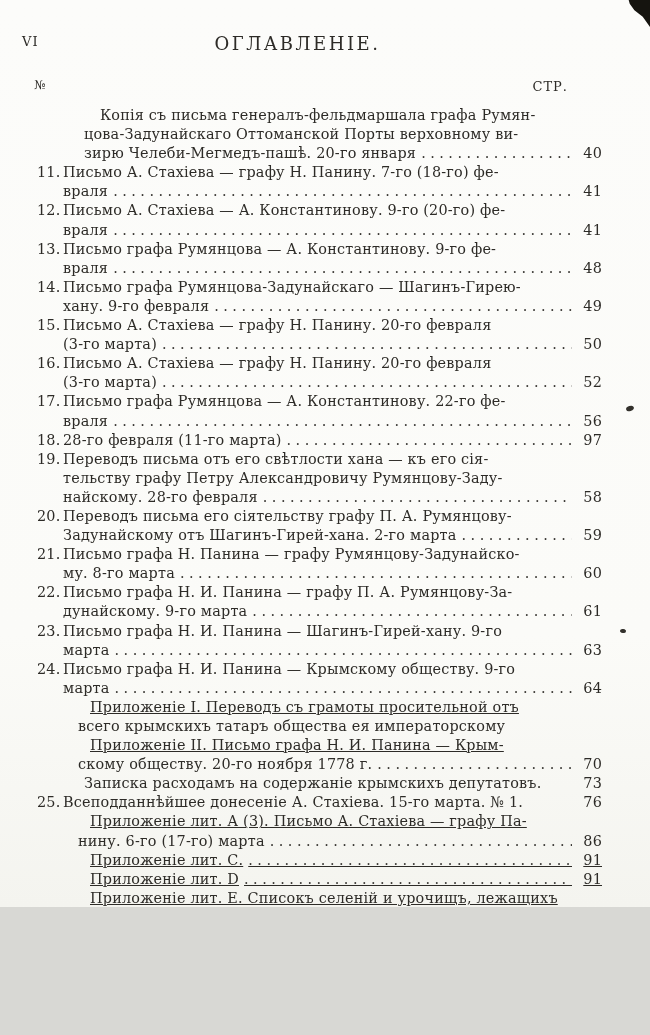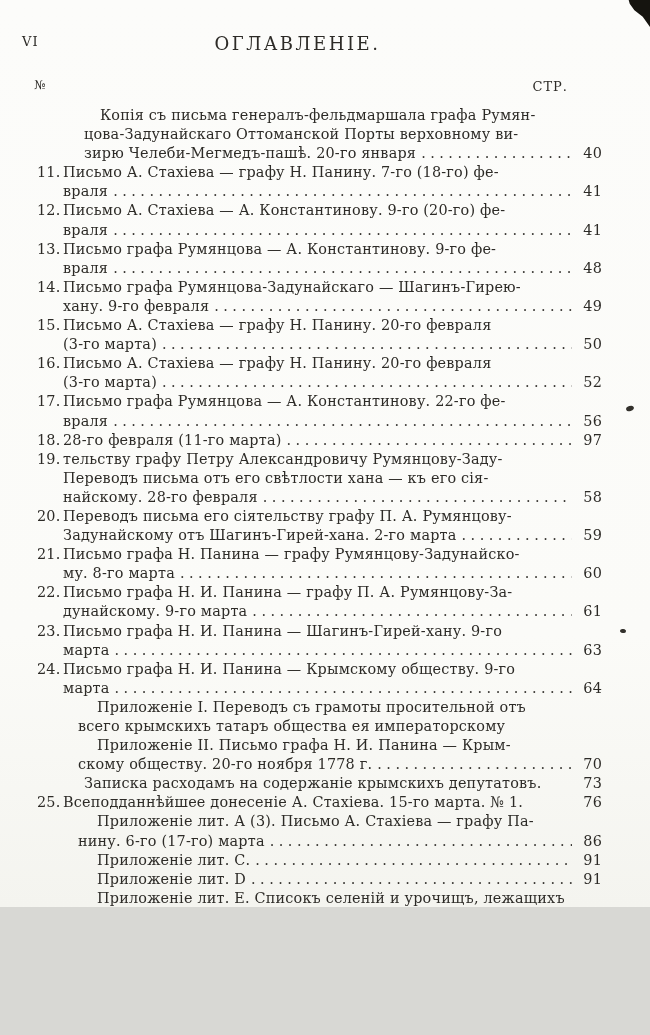--- a/index.html
+++ b/index.html
@@ -25,21 +25,21 @@
   .col-num  { position: absolute; left: 34px; top: 76px; font-size: 12px; }
   .col-page { position: absolute; right: 82px; top: 77px; font-size: 13px; letter-spacing: 1px; }
 
   
   .toc { padding: 6px 48px 0 30px; }
   .entry { position: relative; padding-left: 33px; }
   .entry .num { position: absolute; left: 7px; top: 0; }
   .entry.cont { padding-left: 54px; }
   .entry.cont .line:first-child { margin-left: 16px; }
   .entry.sub { padding-left: 48px; }
-  .entry.sub .line:first-child { margin-left: 19px; }
+  .entry.sub .line:first-child { margin-left: 12px; text-decoration: underline; }
   .entry.sub2 { padding-left: 54px; }
   .line { white-space: nowrap; }
   .line.last { display: flex; align-items: baseline; white-space: nowrap; }
   .line.last .txt { flex: 0 0 auto; }
   .dots { flex: 1 1 auto; min-width: 0; overflow: hidden; white-space: nowrap;
           margin: 0 6px 0 5px; color: #3a3834; }
   .dots::after { content: "......................................................................................"; letter-spacing: 4.5px; }
   .dots.nodots::after { content: ""; }
   .pg { flex: 0 0 auto; min-width: 24px; text-align: right; }
 
@@ -175,22 +175,22 @@
             <span class="txt">28-го февраля (11-го марта)</span>
             <span class="dots"></span>
             <span class="pg">97</span>
           </div>
         </div>
     </div>
 
     <div class="entry">
       <span class="num">19.</span>
       <div class="lines">
+          <div class="line">Переводъ письма отъ его свѣтлости хана — къ его сія-</div>
           <div class="line">тельству графу Петру Александровичу Румянцову-Заду-</div>
-          <div class="line">Переводъ письма отъ его свѣтлости хана — къ его сія-</div>
           <div class="line last">
             <span class="txt">найскому. 28-го февраля</span>
             <span class="dots"></span>
             <span class="pg">58</span>
           </div>
         </div>
     </div>
 
     <div class="entry">
       <span class="num">20.</span>

